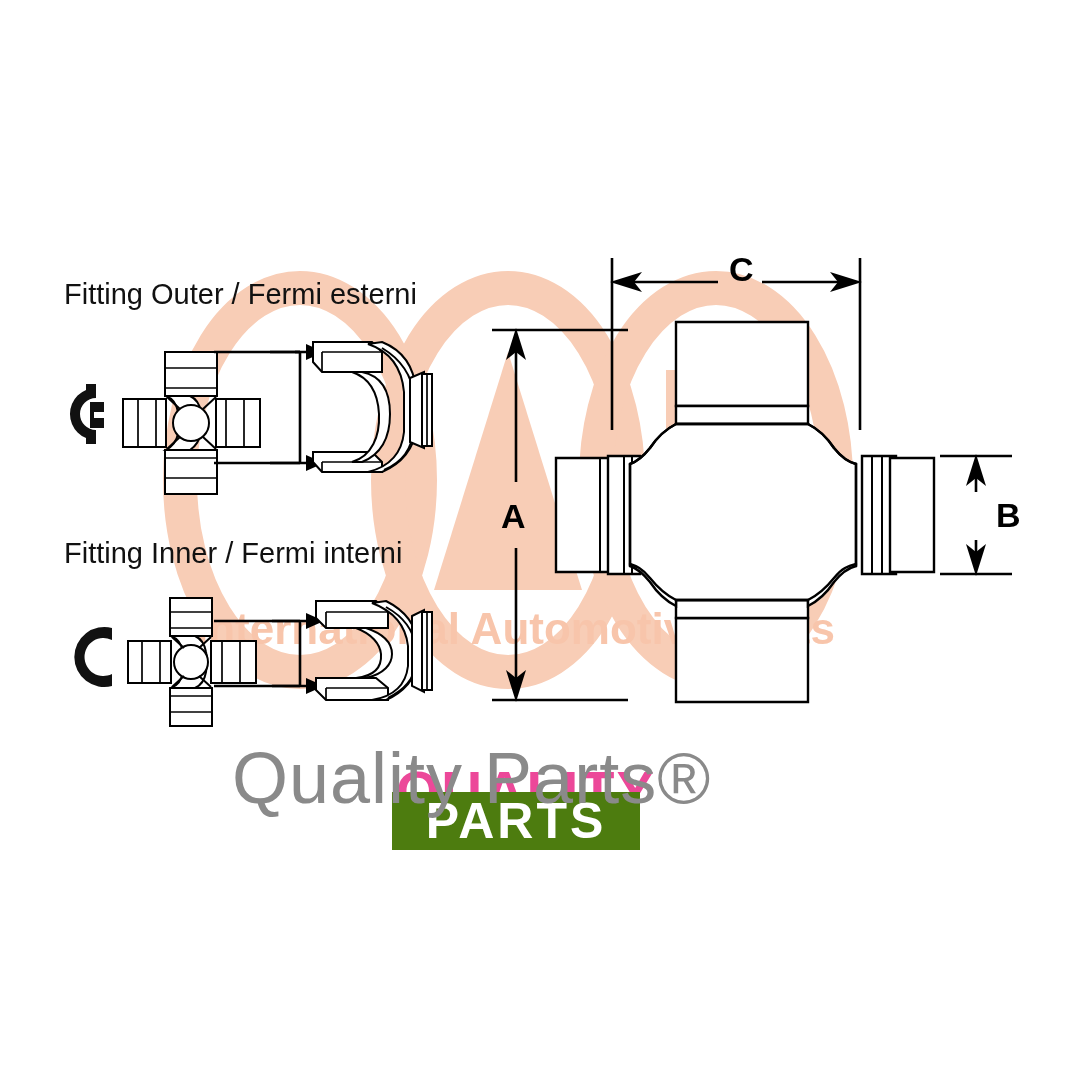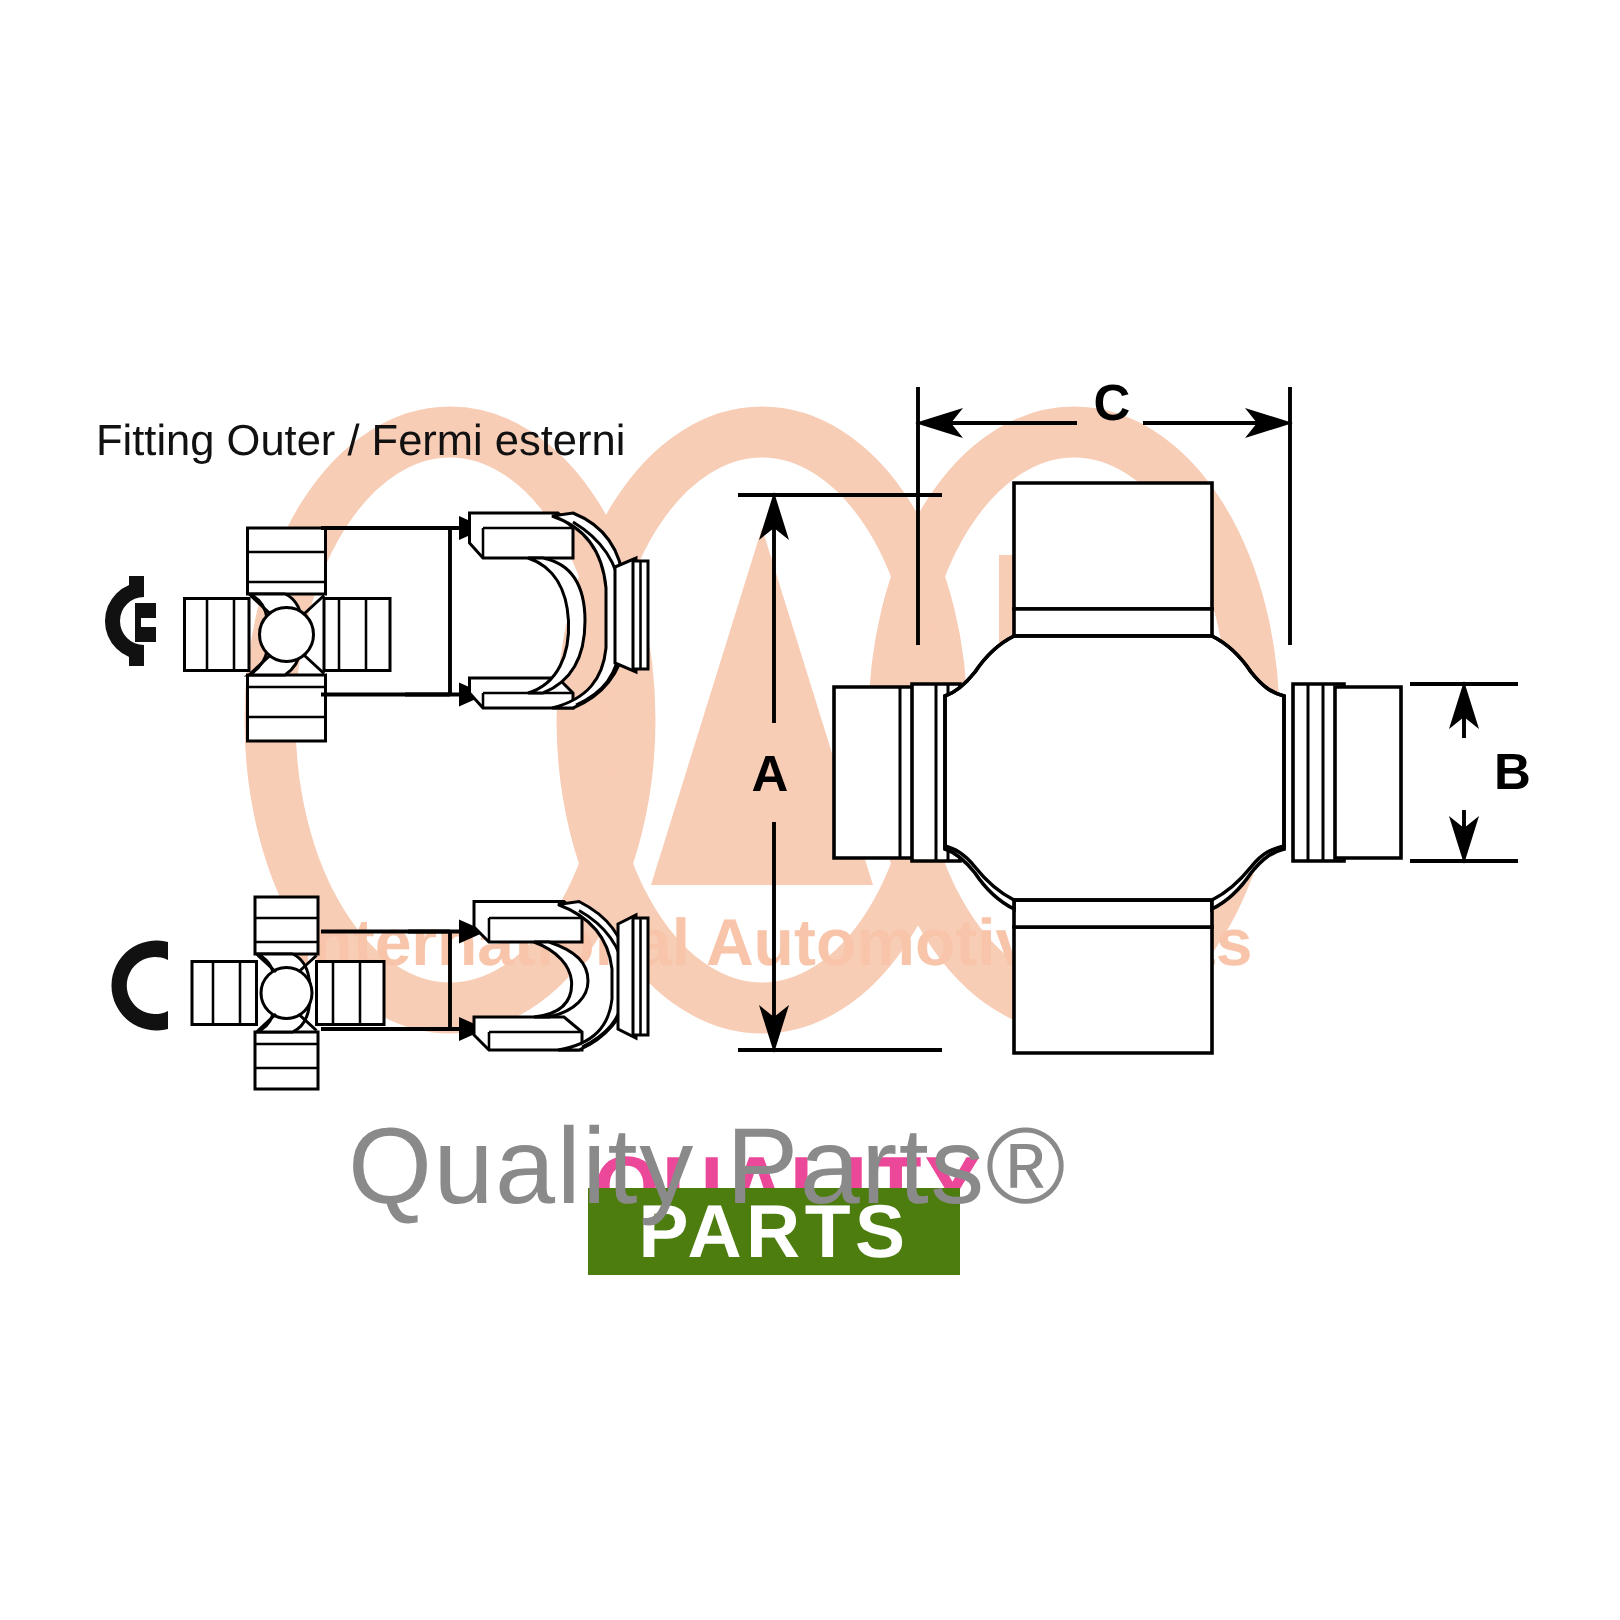--- a/index.html
+++ b/index.html
@@ -354,20 +354,21 @@
         <polygon class="arrw" points="610,282 642,272 634,282 642,292"></polygon>
         <polygon class="arrw" points="862,282 830,272 838,282 830,292"></polygon>
       </g>
     </svg>
   </div>
 
   <div class="layer" id="text-layer">
 
     <div class="label-text" id="fitting-outer-label">Fitting Outer / Fermi esterni</div>
 
+    <div class="label-text" id="fitting-inner-label">Fitting Inner / Fermi interni</div>
 
     <div class="dim-letter" id="dim-a-label">A</div>
 
     <div class="dim-letter" id="dim-b-label">B</div>
 
     <div class="dim-letter" id="dim-c-label">C</div>
   </div>
 
   <div id="quality-parts-text">Quality Parts®</div>
 

